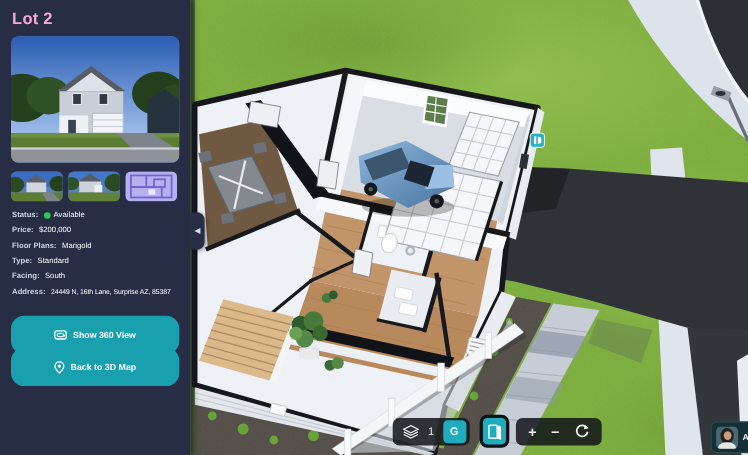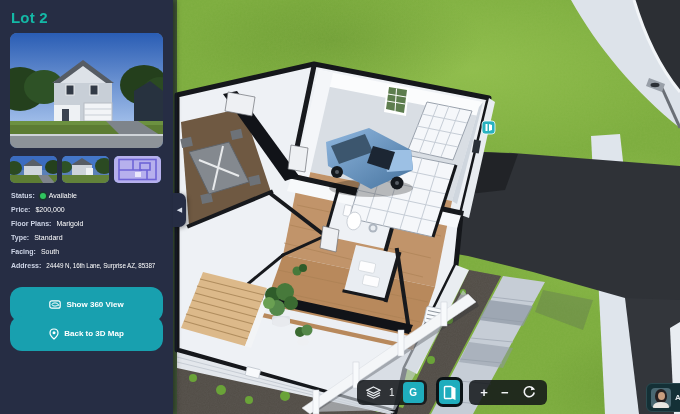--- a/index.html
+++ b/index.html
@@ -1,21 +1,21 @@
 <!DOCTYPE html>
 <html><head>
 <meta charset="utf-8">
 <style>
   html,body{margin:0;padding:0;background:#000;}
   #app{position:relative;width:680px;height:414px;overflow:hidden;font-family:"Liberation Sans",sans-serif;background:#7cad3e;}
   
   #scene{position:absolute;left:173px;top:0;width:507px;height:414px;display:block;}
   
   .sidebar{position:absolute;left:0;top:0;width:173px;height:414px;background:#262d44;box-shadow:2px 0 6px rgba(0,0,0,.45);}
-  .lot-title{color:#14b8a6;font-size:15px;font-weight:bold;padding:9px 0 0 11px;letter-spacing:.2px;}
+  .lot-title{color:#f9a8d4;font-size:15px;font-weight:bold;padding:9px 0 0 11px;letter-spacing:.2px;}
   .main-photo{position:absolute;left:10px;top:33px;width:153px;height:115px;border-radius:7px;overflow:hidden;background:#5a80b8;}
   .thumbs{position:absolute;left:10px;top:156px;width:153px;display:flex;gap:5px;}
   .thumb{width:47px;height:27px;border-radius:5px;overflow:hidden;background:#5a80b8;}
   .details{position:absolute;left:11px;top:192px;width:154px;}
   .drow{display:flex;align-items:center;margin-bottom:7px;font-size:7px;color:#fff;}
   .dlabel{color:#cdd4e6;margin-right:5px;font-weight:600;}
   .dval{color:#fff;}
   .addr .dval{font-size:6.3px;letter-spacing:-.1px;}
   .status-dot{display:inline-block;width:6px;height:6px;border-radius:50%;margin-right:3px;box-shadow:0 0 0 1.5px rgba(20,60,30,.55);}
   .side-btn{position:absolute;left:10px;width:153px;height:35px;border:none;border-radius:12px;background:#18a0af;color:#fff;

